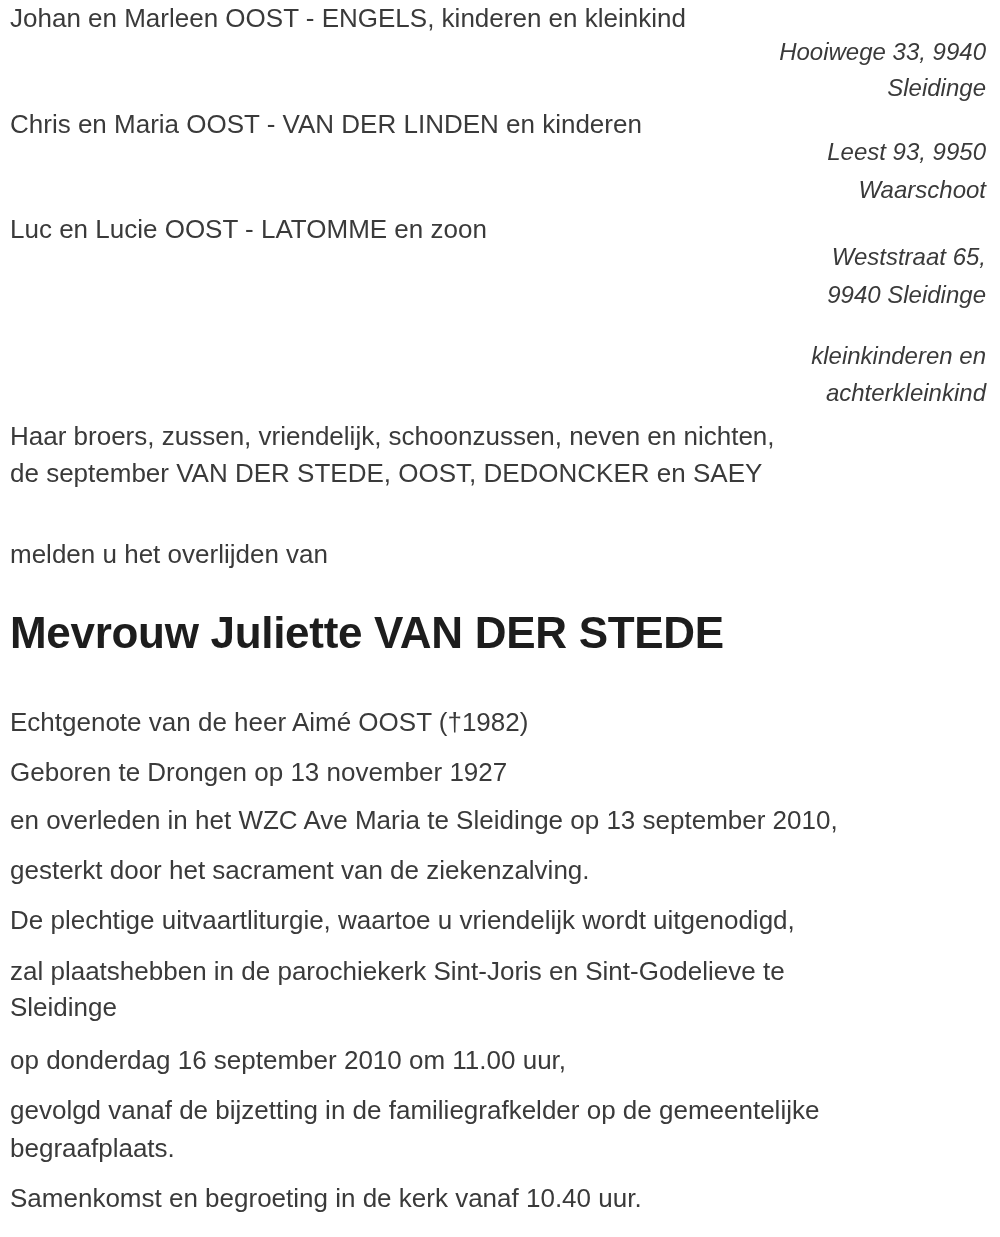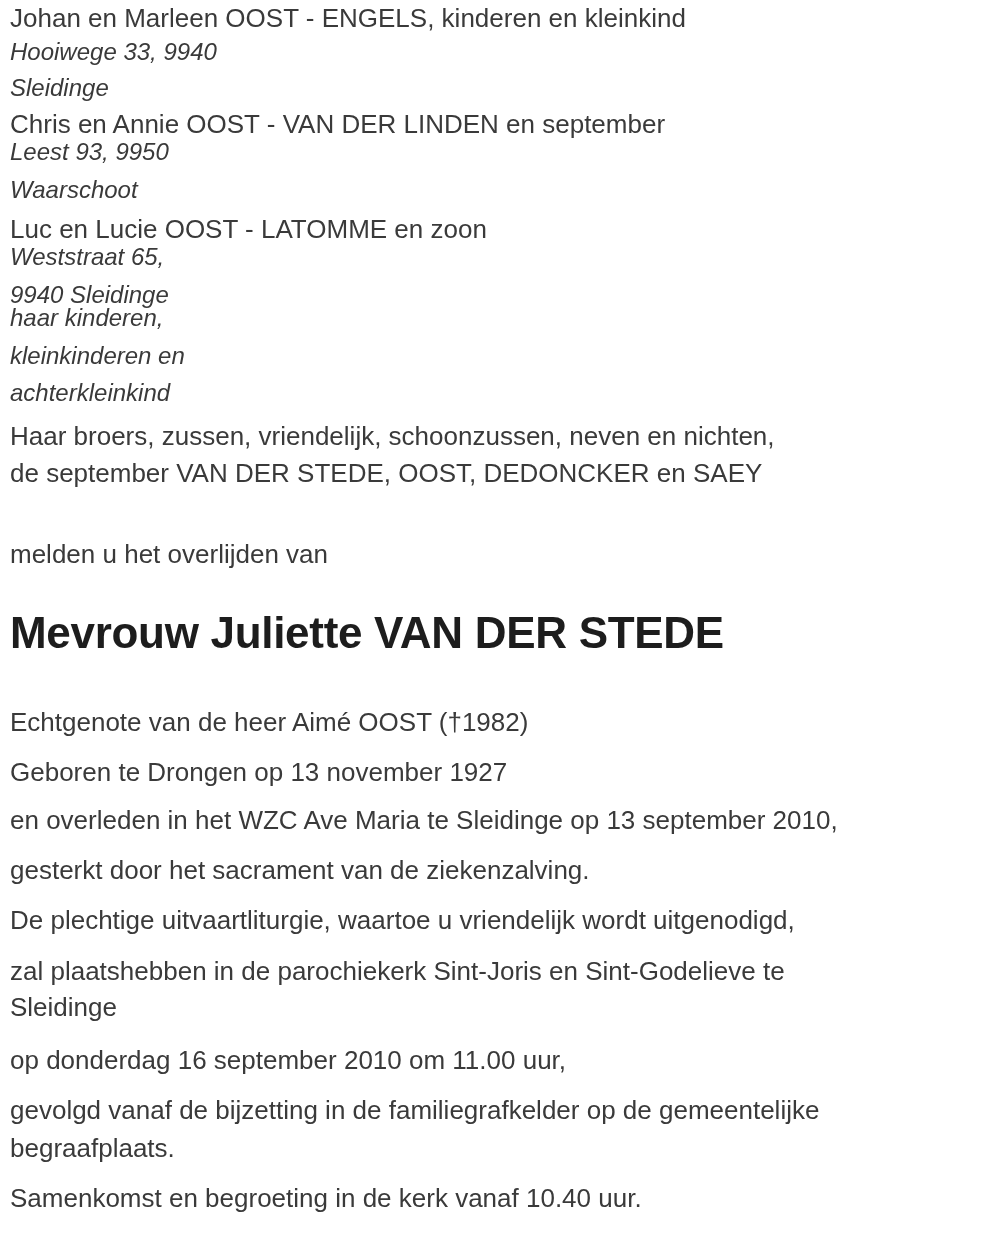--- a/index.html
+++ b/index.html
@@ -19,50 +19,49 @@
   .ln {
     position: absolute;
     left: 10px;
     right: 14px;
     font-size: 26px;
     line-height: 1.15;
     white-space: nowrap;
   }
   .left  { text-align: left; }
   .right {
-    text-align: left;
+    text-align: right;
     font-style: italic;
     font-size: 24px;
   }
   .heading {
     font-size: 44px;
     font-weight: bold;
     color: var(--heading_ink, #1d1d1d);
     letter-spacing: -0.3px;
   }
   .bold { font-weight: normal; }
 </style>
 </head>
 <body>
 
 <div class="page">
 
   <div class="ln left" style="top:4px">Johan en Marleen OOST - ENGELS, kinderen en kleinkind</div>
   <div class="ln right" style="top:38px">Hooiwege 33, 9940</div>
   <div class="ln right" style="top:74px">Sleidinge</div>
 
-  <div class="ln left" style="top:110px">Chris en Annie OOST - VAN DER LINDEN en september</div>
+  <div class="ln left" style="top:110px">Chris en Maria OOST - VAN DER LINDEN en kinderen</div>
   <div class="ln right" style="top:138px">Leest 93, 9950</div>
   <div class="ln right" style="top:176px">Waarschoot</div>
 
   <div class="ln left" style="top:215px">Luc en Lucie OOST - LATOMME en zoon</div>
   <div class="ln right" style="top:243px">Weststraat 65,</div>
   <div class="ln right" style="top:281px">9940 Sleidinge</div>
 
-  <div class="ln right" style="top:304px">haar kinderen,</div>
   <div class="ln right" style="top:342px">kleinkinderen en</div>
   <div class="ln right" style="top:379px">achterkleinkind</div>
 
   <div class="ln left" style="top:422px">Haar broers, zussen, vriendelijk, schoonzussen, neven en nichten,</div>
   <div class="ln left" style="top:459px">de september VAN DER STEDE, OOST, DEDONCKER en SAEY</div>
 
   <div class="ln left" style="top:540px">melden u het overlijden van</div>
 
   <div class="ln left heading" style="top:608px">Mevrouw Juliette VAN DER STEDE</div>
 

